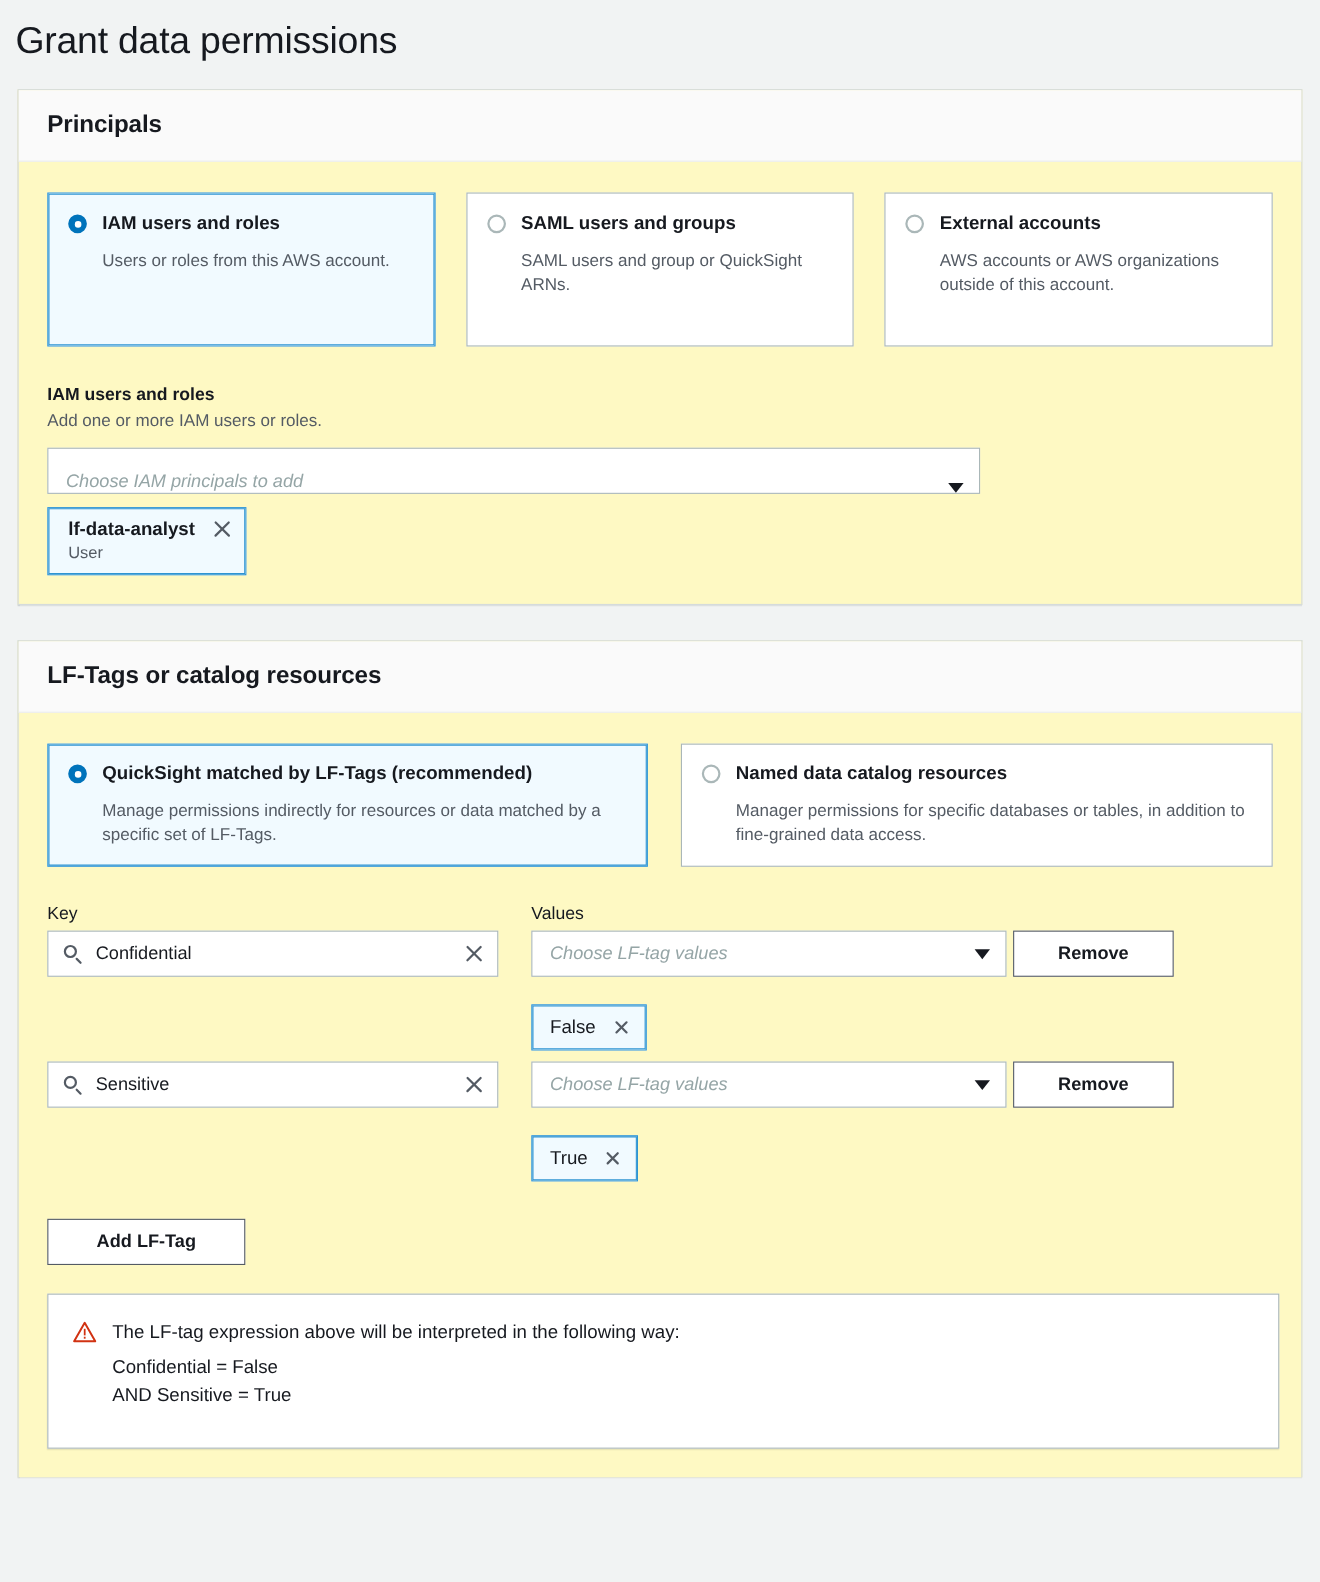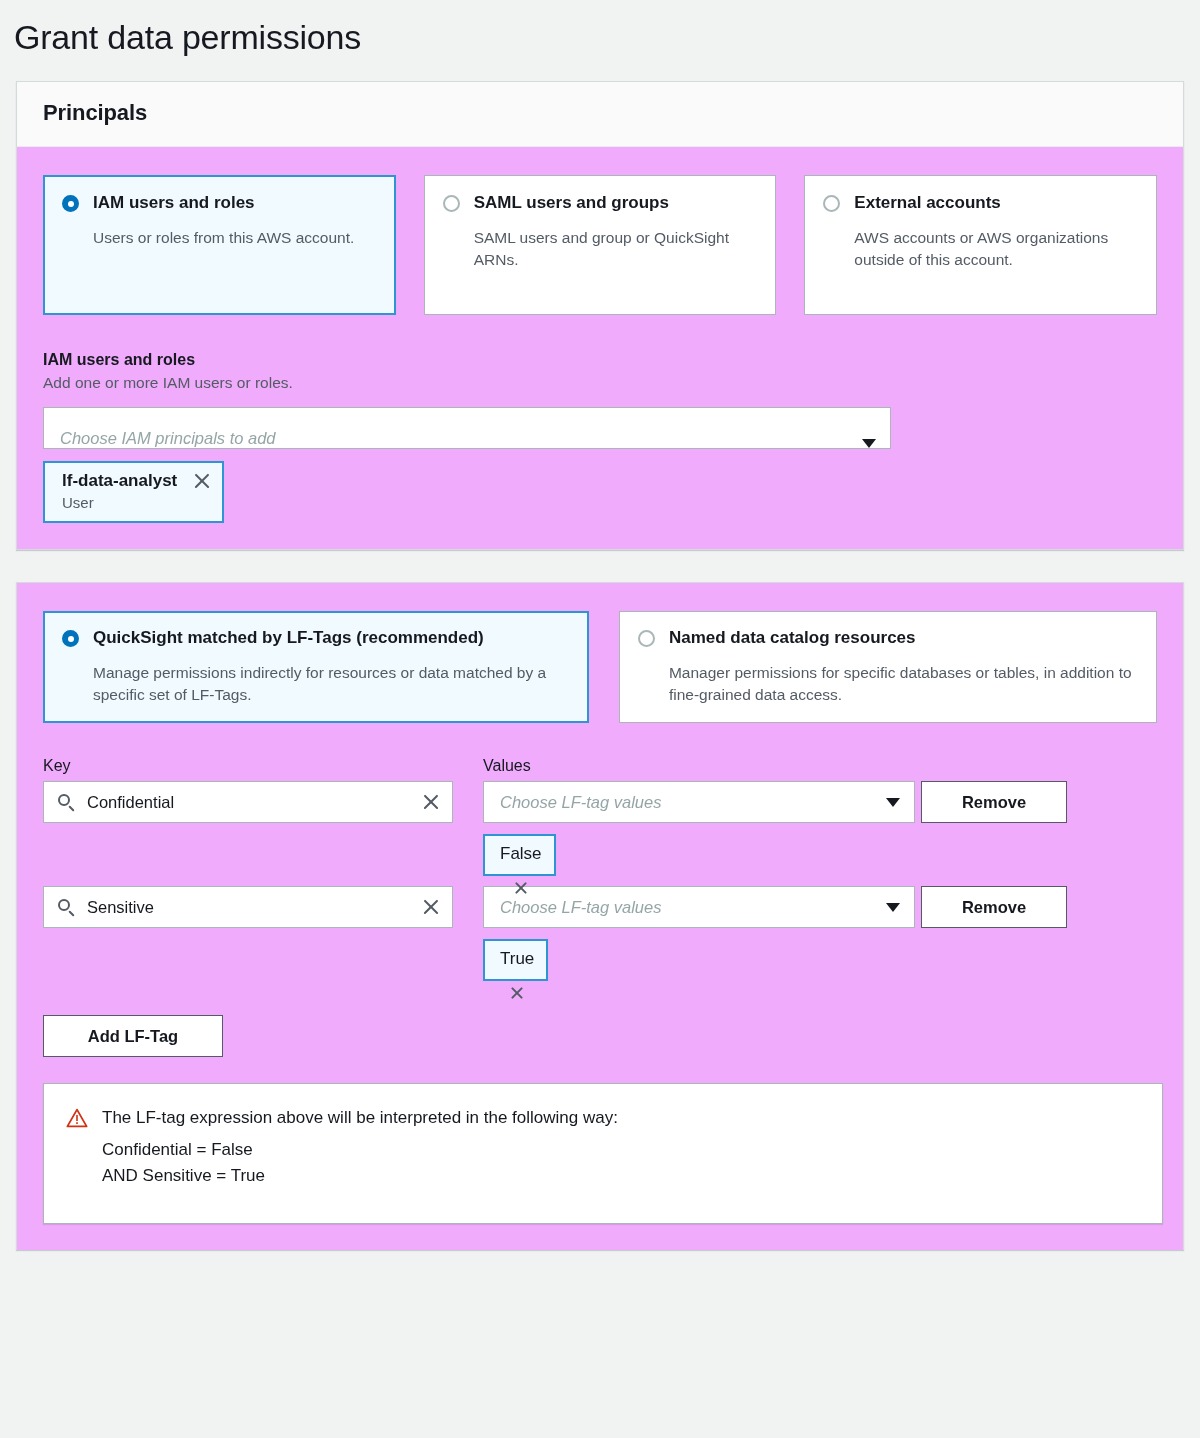--- a/index.html
+++ b/index.html
@@ -19,21 +19,21 @@
     font-size: 34px;
     font-weight: 400;
     color: #16191f;
     margin: 0;
     padding: 18px 0 0 14px;
     letter-spacing: -0.2px;
   }
 
   
   .panel {
-    background: #f0abfc;
+    background: #fef9c3;
     border: 1px solid #d5dbdb;
     box-shadow: 0 1px 1px 0 rgba(0,28,36,.18);
     margin: 0 16px 0 16px;
   }
   .panel-principals { margin-top: 24px; }
   .panel-lftags { margin-top: 32px; border-bottom: none; }
 
   .panel-header {
     background: #fafafa;
     border-bottom: 1px solid #eaeded;
@@ -275,31 +275,30 @@
     cursor: pointer;
   }
   .val-select .ph {
     flex: 1;
     font-size: 16.5px;
     font-style: italic;
     color: #95a5a6;
   }
 
   .chip {
-    margin-top: 11px;
+    margin-top: 25px;
     display: inline-flex;
     align-items: center;
     gap: 14px;
     border: 1px solid #2e94d2;
     background: #f1faff;
     box-shadow: 0 0 0 1px #2e94d2 inset;
     padding: 8px 13px 9px 16px;
     box-sizing: border-box;
     height: 42px;
-    flex-direction: column;
   }
   .chip-label {
     font-size: 17px;
     color: #16191f;
     line-height: 22px;
   }
 
   .btn-outline {
     display: inline-flex;
     align-items: center;
@@ -407,20 +406,23 @@
           <span class="x-icon"></span>
         </div>
         <span class="token-sub">User</span>
       </div>
     </div>
 
   </div>
 </section>
 
 <section class="panel panel-lftags">
+  <div class="panel-header">
+    <h2>LF-Tags or catalog resources</h2>
+  </div>
   <div class="panel-body">
 
     <div class="tile-row tiles-lftags">
       <div class="tile selected t1">
         <div class="tile-inner">
           <span class="radio on"></span>
           <span class="tile-texts">
             <span class="tile-title">QuickSight matched by LF-Tags (recommended)</span>
             <span class="tile-desc">Manage permissions indirectly for resources or data matched by a specific set of LF-Tags.</span>
           </span>

